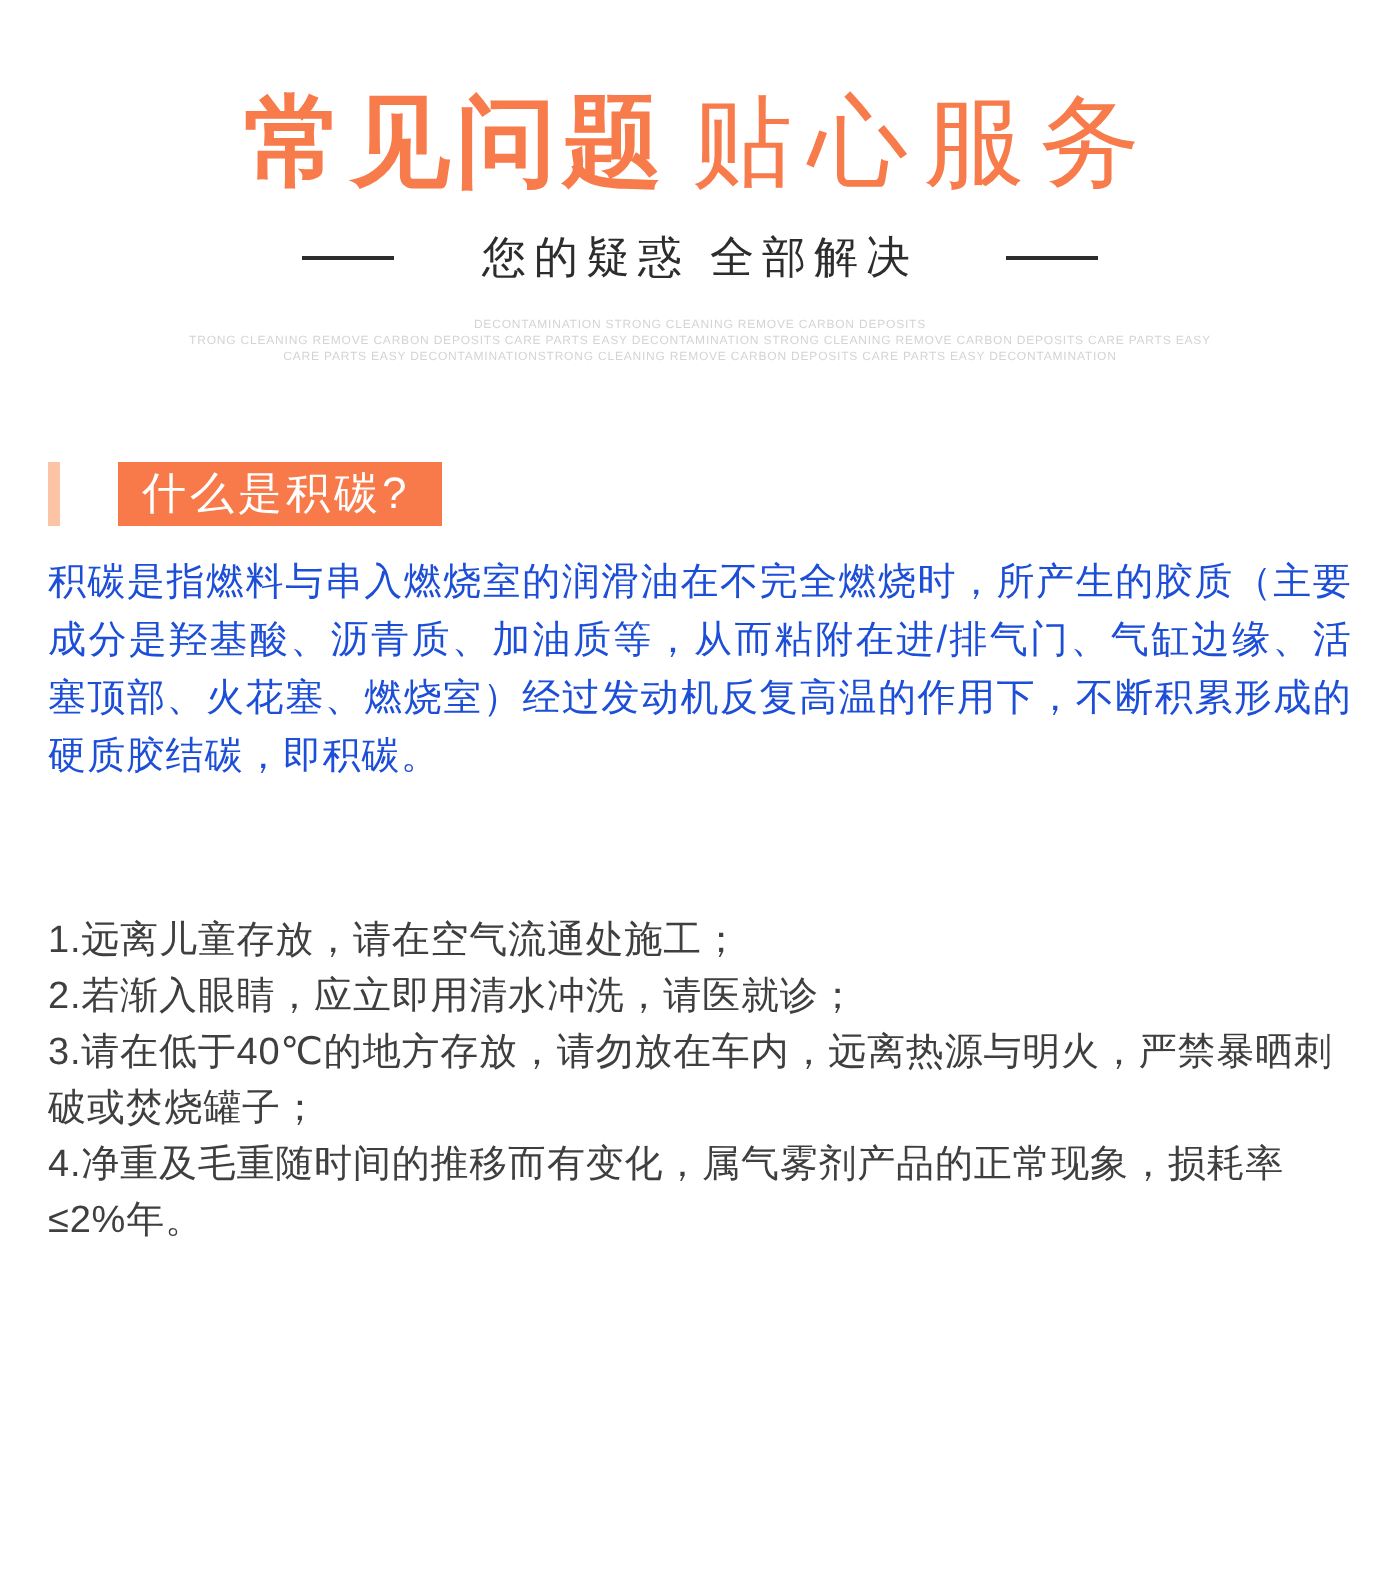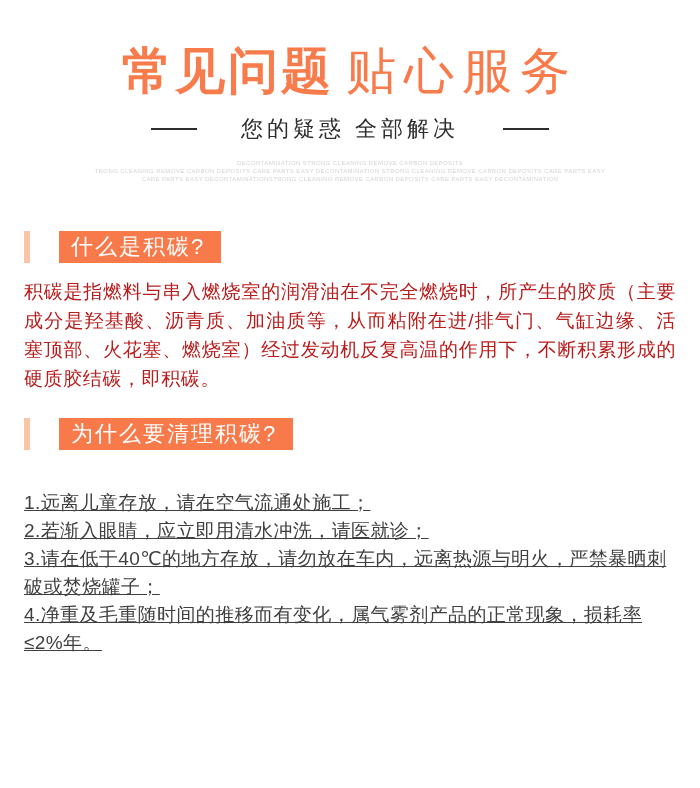--- a/index.html
+++ b/index.html
@@ -36,27 +36,27 @@
   .stripe { width:6px; background:#fbc5a5; }
   .badge {
     background:#f87a4b; color:#ffffff;
     font-size:22px; line-height:32px;
     padding:0 16px 0 12px; letter-spacing:2px;
     font-weight:400;
   }
   .body-text {
     margin-top:14px;
     font-size:19px; line-height:29px;
-    color:#b91c1c; letter-spacing:0.6px;
+    color:#1d4ed8; letter-spacing:0.6px;
     text-align:justify;
   }
   .notes { margin-top:12px; }
   .note-item {
     font-size:19px; line-height:28px;
-    color:#3f3f3f; letter-spacing:0.4px;text-decoration:underline;
+    color:#3f3f3f; letter-spacing:0.4px;
   }
 </style>
 </head>
 <body>
 
 <div class="page">
 
   <div class="header">
     <div class="title">
       <span class="title-bold">常见问题</span><span class="title-light">贴心服务</span>
@@ -76,21 +76,20 @@
   <div class="content">
 
     <div class="section-heading mt-s1">
       <span class="stripe"></span>
       <span class="badge">什么是积碳?</span>
     </div>
     <div class="body-text">积碳是指燃料与串入燃烧室的润滑油在不完全燃烧时，所产生的胶质（主要成分是羟基酸、沥青质、加油质等，从而粘附在进/排气门、气缸边缘、活塞顶部、火花塞、燃烧室）经过发动机反复高温的作用下，不断积累形成的硬质胶结碳，即积碳。</div>
 
     <div class="section-heading mt-s2">
       <span class="stripe"></span>
-      <span class="badge">为什么要清理积碳?</span>
     </div>
 
     <div class="section-heading mt-s3">
       <span class="stripe"></span>
     </div>
     <div class="notes">
       <div class="note-item">1.远离儿童存放，请在空气流通处施工；</div>
       <div class="note-item">2.若渐入眼睛，应立即用清水冲洗，请医就诊；</div>
       <div class="note-item">3.请在低于40℃的地方存放，请勿放在车内，远离热源与明火，严禁暴晒刺破或焚烧罐子；</div>
       <div class="note-item">4.净重及毛重随时间的推移而有变化，属气雾剂产品的正常现象，损耗率≤2%年。</div>

